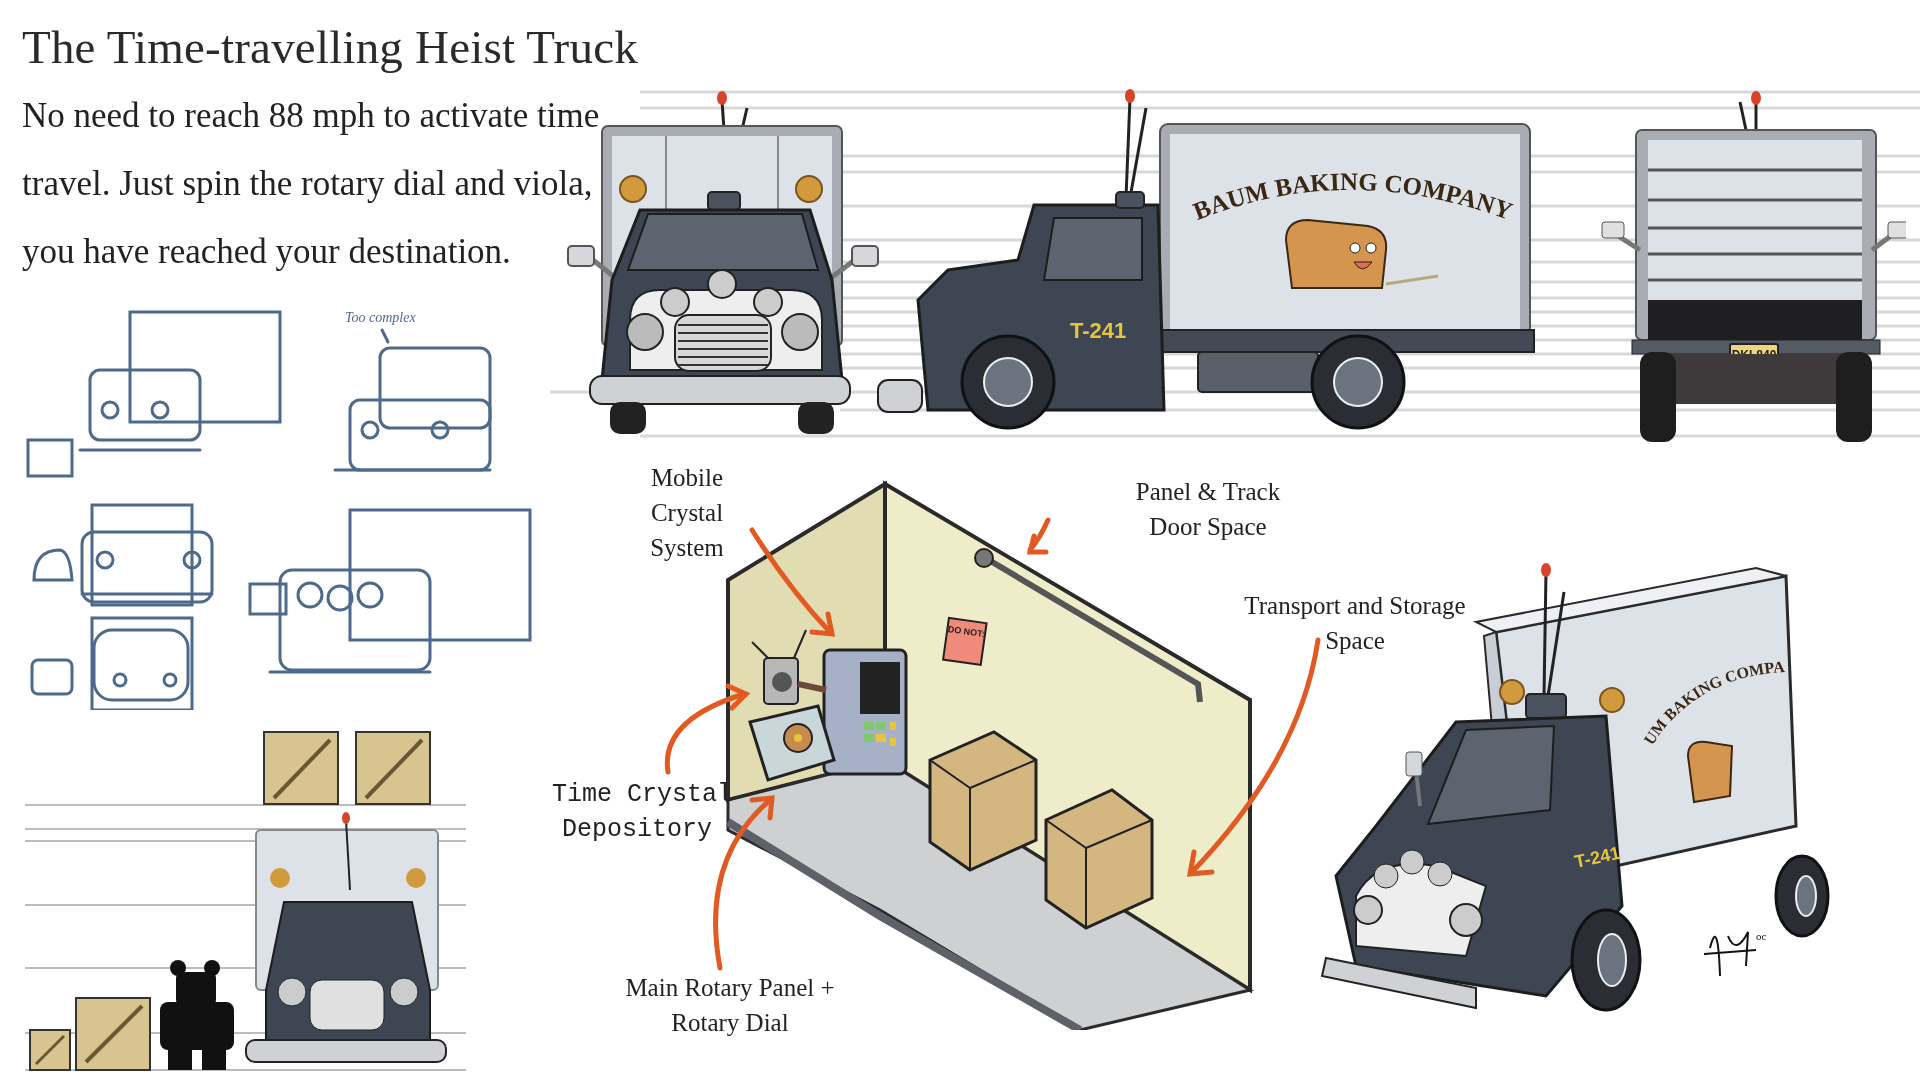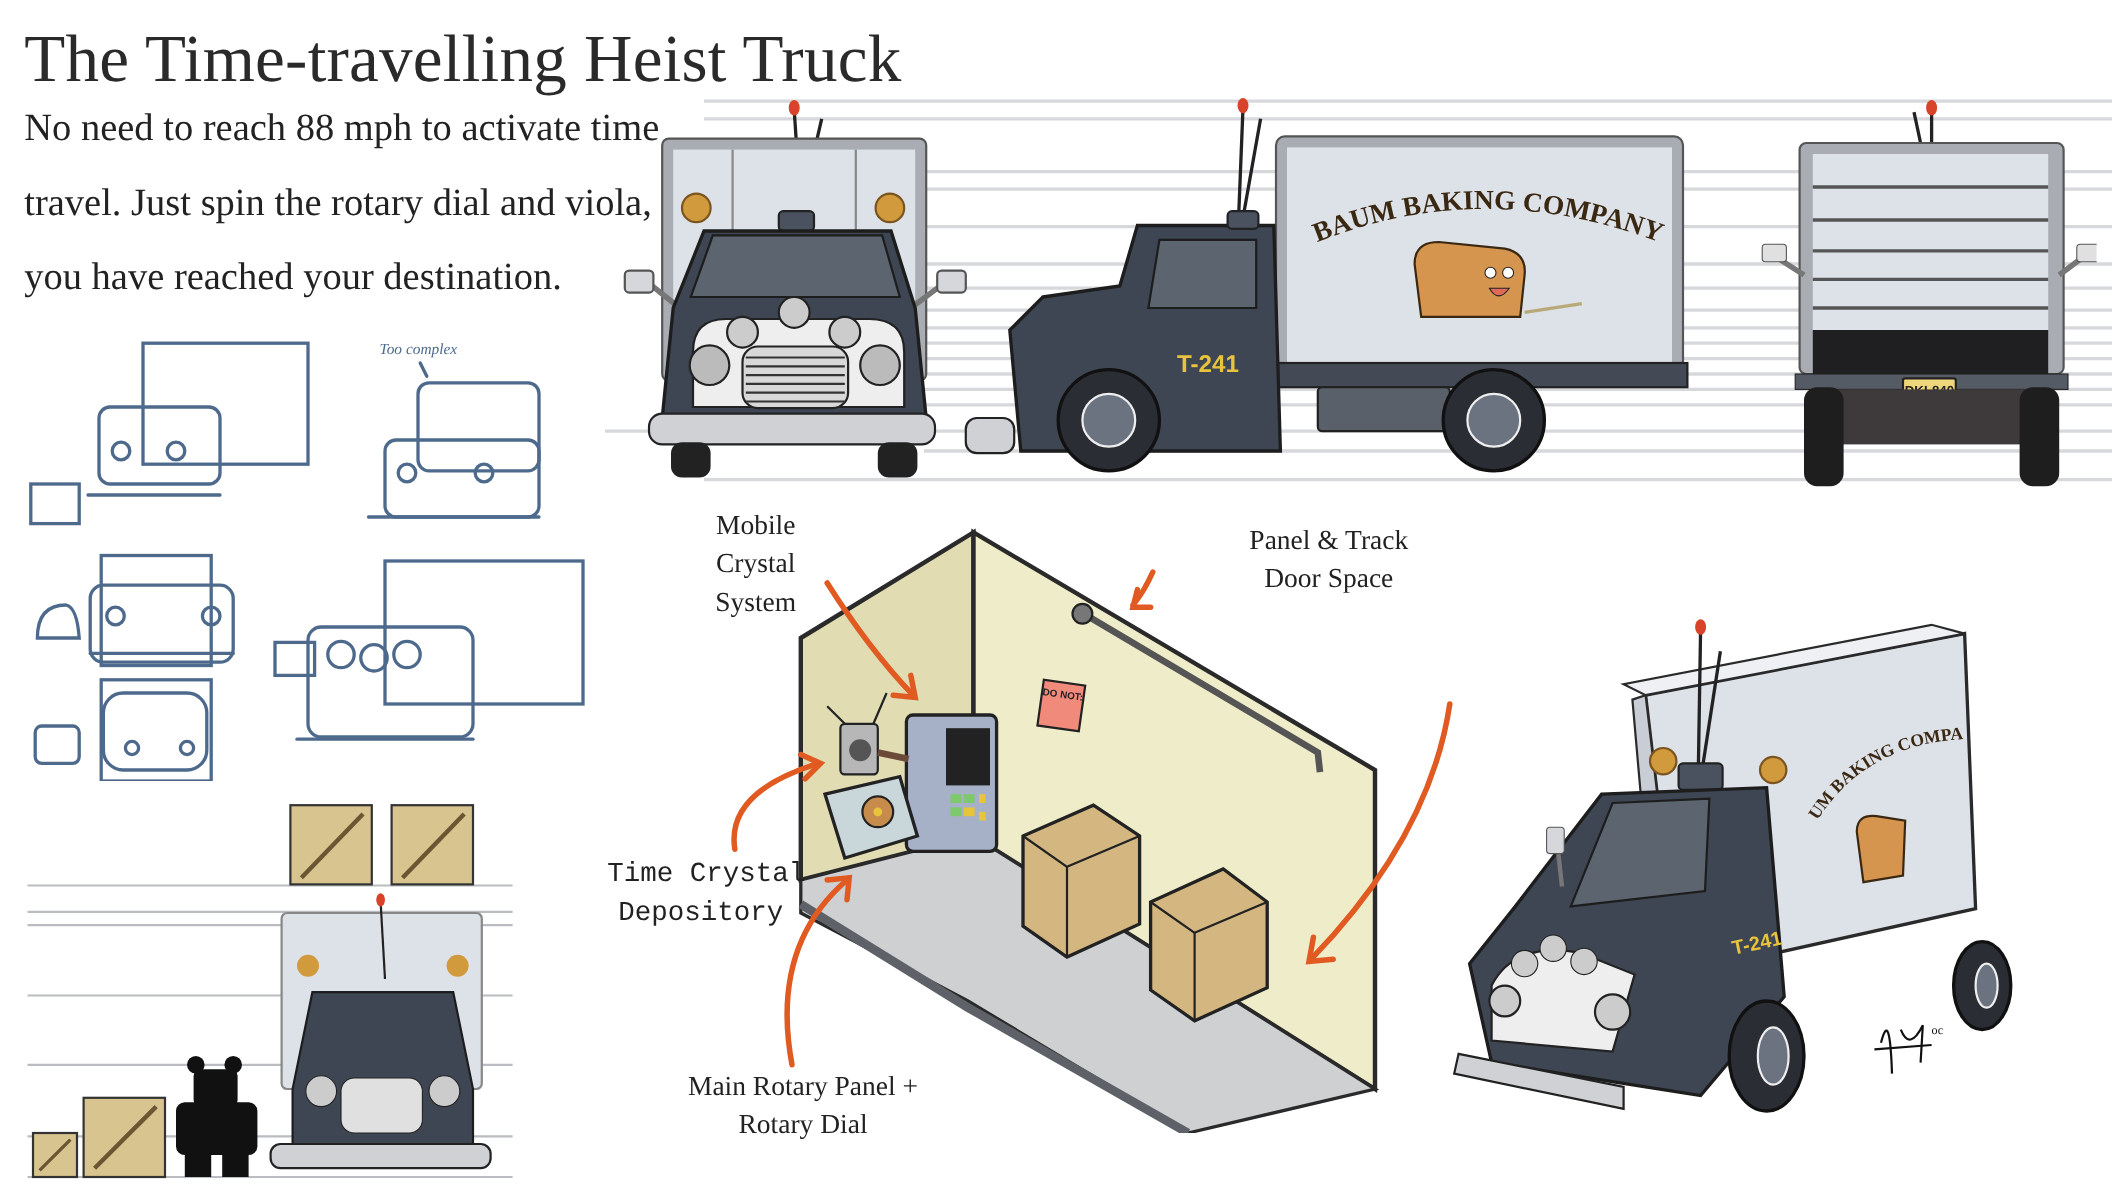--- a/index.html
+++ b/index.html
@@ -1,21 +1,21 @@
 <!DOCTYPE html>
 <html><head>
 <meta charset="utf-8">
 <style>
   * { box-sizing: border-box; margin: 0; padding: 0; }
   html, body { width: 1920px; height: 1080px; background: #ffffff; overflow: hidden; }
   body { position: relative; font-family: "Liberation Serif", "DejaVu Serif", serif; color: #1e1e1e; }
   .abs { position: absolute; }
 
   
-  #title { left: 22px; top: 20px; font-size: 61px; font-weight: 400; letter-spacing: 0.2px; white-space: nowrap; color: #2a2a2a; }
+  #title { left: 22px; top: 20px; font-size: 47px; font-weight: 400; letter-spacing: 0.2px; white-space: nowrap; color: #2a2a2a; }
   #desc { left: 22px; top: 82px; width: 600px; font-size: 35px; line-height: 68px; color: #222; }
 
   
   .label { font-size: 25px; line-height: 35px; text-align: center; color: #222; white-space: nowrap; }
   #lbl-terminal { left: 622px; top: 460px; width: 130px; text-align: center; }
   #lbl-door { left: 1108px; top: 474px; width: 200px; }
   #lbl-transport { left: 1210px; top: 588px; width: 290px; }
   #lbl-crystal { left: 552px; top: 777px; width: 170px; font-family: Liberation Mono, monospace; }
   #lbl-main { left: 590px; top: 970px; width: 280px; }
 
@@ -337,20 +337,22 @@
 <div id="lbl-terminal" class="abs label">
   <div>Mobile</div>
   <div>Crystal</div>
   <div>System</div>
 </div>
 <div id="lbl-door" class="abs label">
   <div>Panel &amp; Track</div>
   <div>Door Space</div>
 </div>
 <div id="lbl-transport" class="abs label">
+  <div>Transport and Storage</div>
+  <div>Space</div>
 </div>
 <div id="lbl-crystal" class="abs label">
   <div>Time Crystal</div>
   <div>Depository</div>
 </div>
 <div id="lbl-main" class="abs label">
   <div>Main Rotary Panel +</div>
   <div>Rotary Dial</div>
 </div>
 

